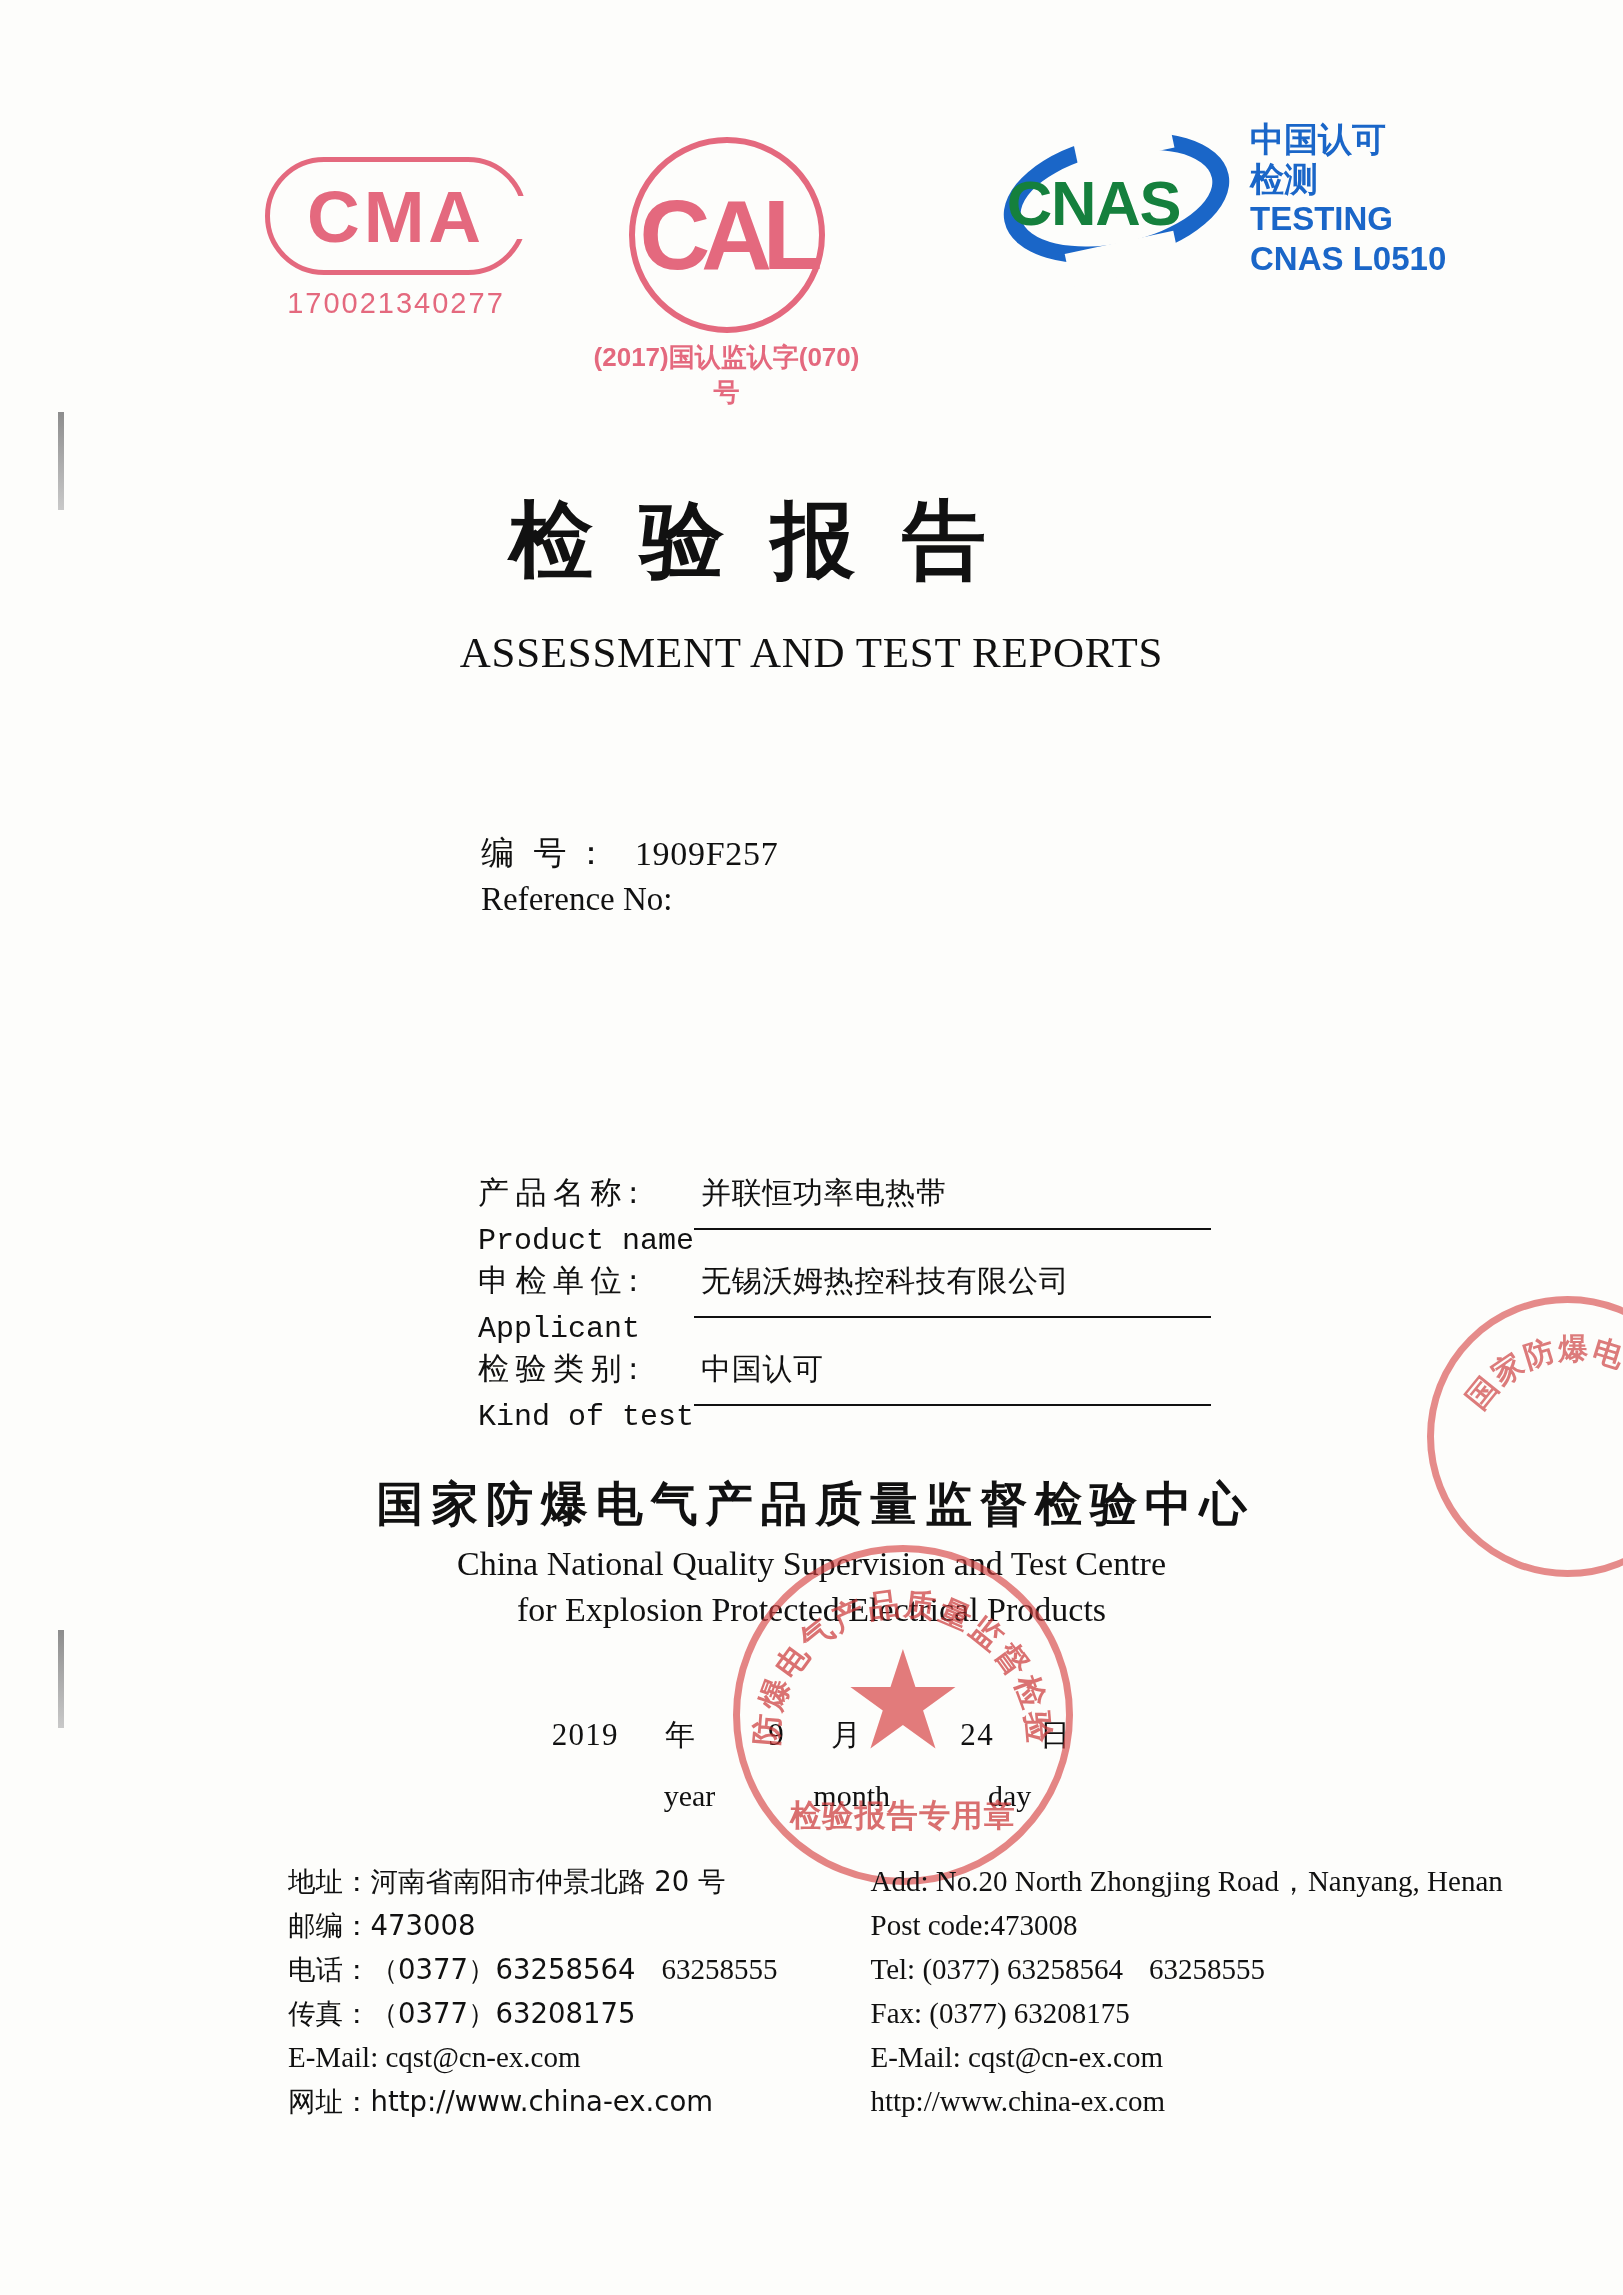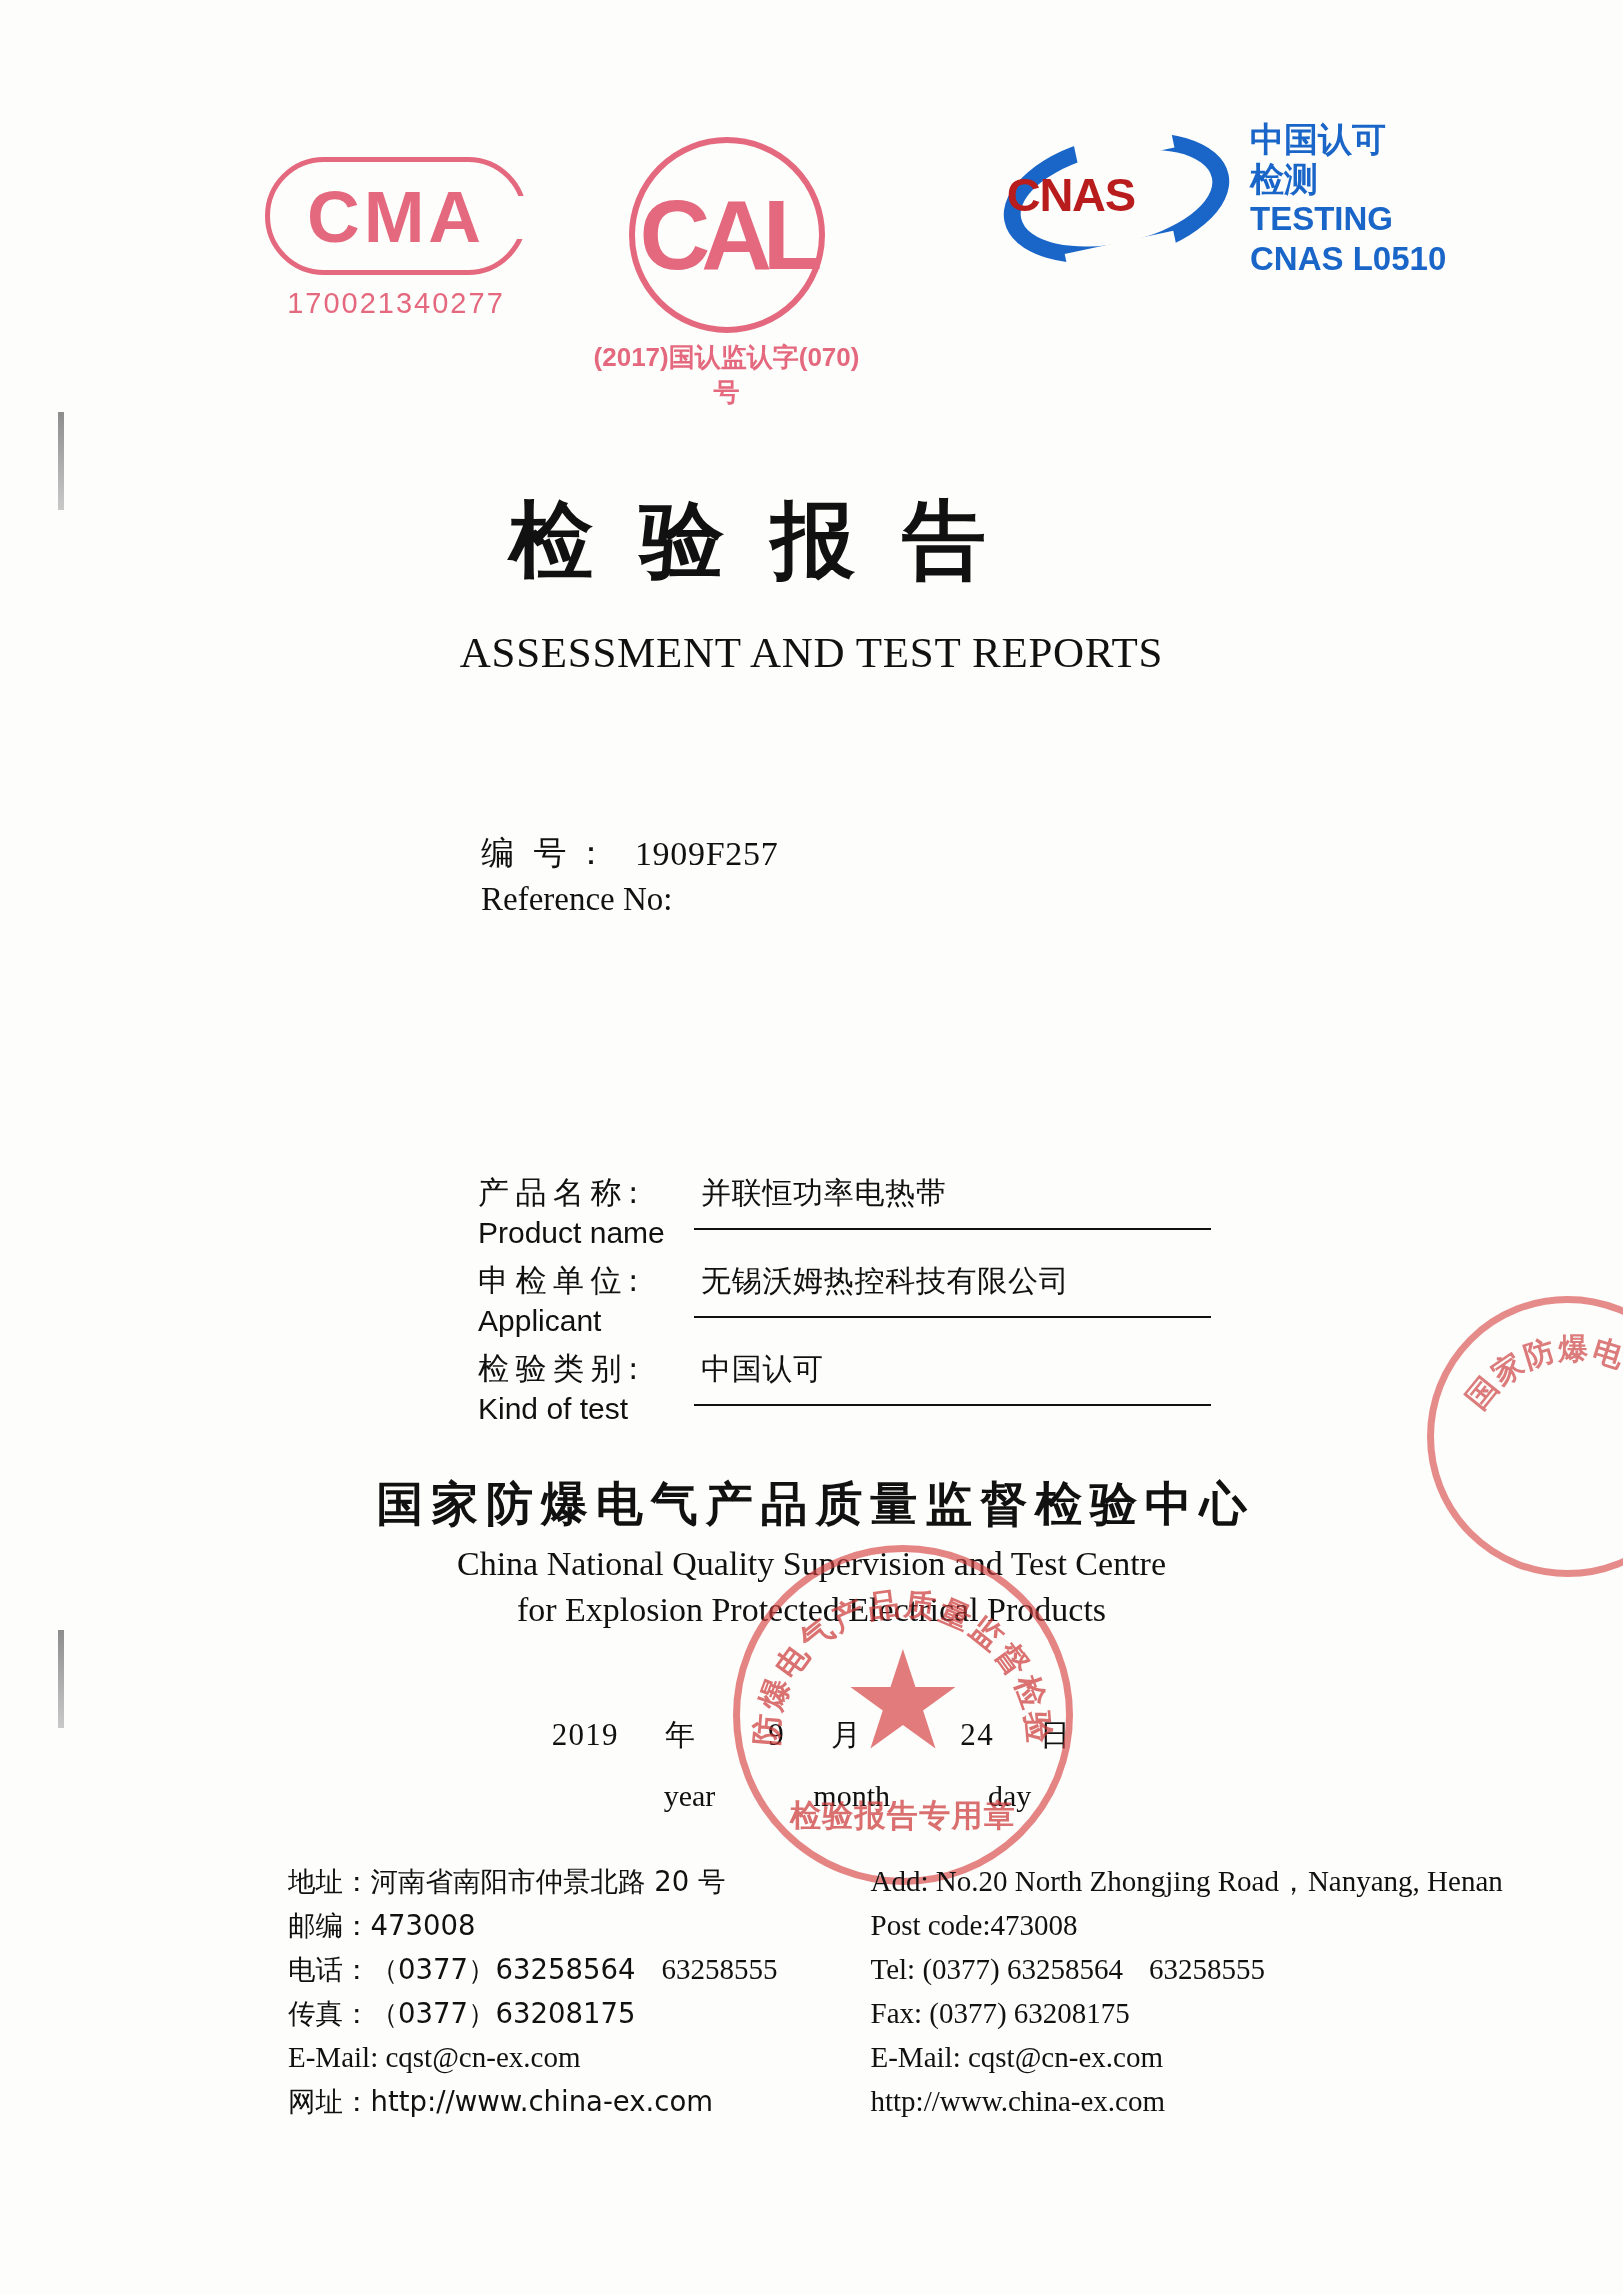--- a/index.html
+++ b/index.html
@@ -152,22 +152,22 @@
     width: 111px; height: 34px;
     background: #fdfdfb;
     transform: rotate(-12deg);
   }
   .cnas-text {
     position: absolute;
     left: 11.8px;
     top: 43px;
     font-family: "Liberation Sans", sans-serif;
     font-weight: bold;
-    font-size: 47px;
-    color: #b91c1c;
+    font-size: 63px;
+    color: #15803d;
     letter-spacing: -1.3px;
   }
   .cnas-lines {
     position: absolute;
     left: 255px;
     top: 34px;
     color: #1a66c8;
     font-family: "Liberation Sans", sans-serif;
   }
   .cnas-lines .cn {
@@ -259,23 +259,23 @@
     top: 0;
     width: 216px;
   }
   .info-cn {
     font-family: "DejaVu Sans", sans-serif;
     font-size: 31px;
     letter-spacing: 6.5px;
     white-space: nowrap;
   }
   .info-en {
-    font-family: Liberation Sans, sans-serif;
+    font-family: Liberation Mono, monospace;
     font-size: 30px;
-    margin-top: 2px;
+    margin-top: 10px;
     white-space: nowrap;
   }
   .info-value {
     position: absolute;
     left: 223px;
     top: 1.3px;
     font-family: "DejaVu Sans", sans-serif;
     font-size: 30px;
     letter-spacing: 0.7px;
     white-space: nowrap;

